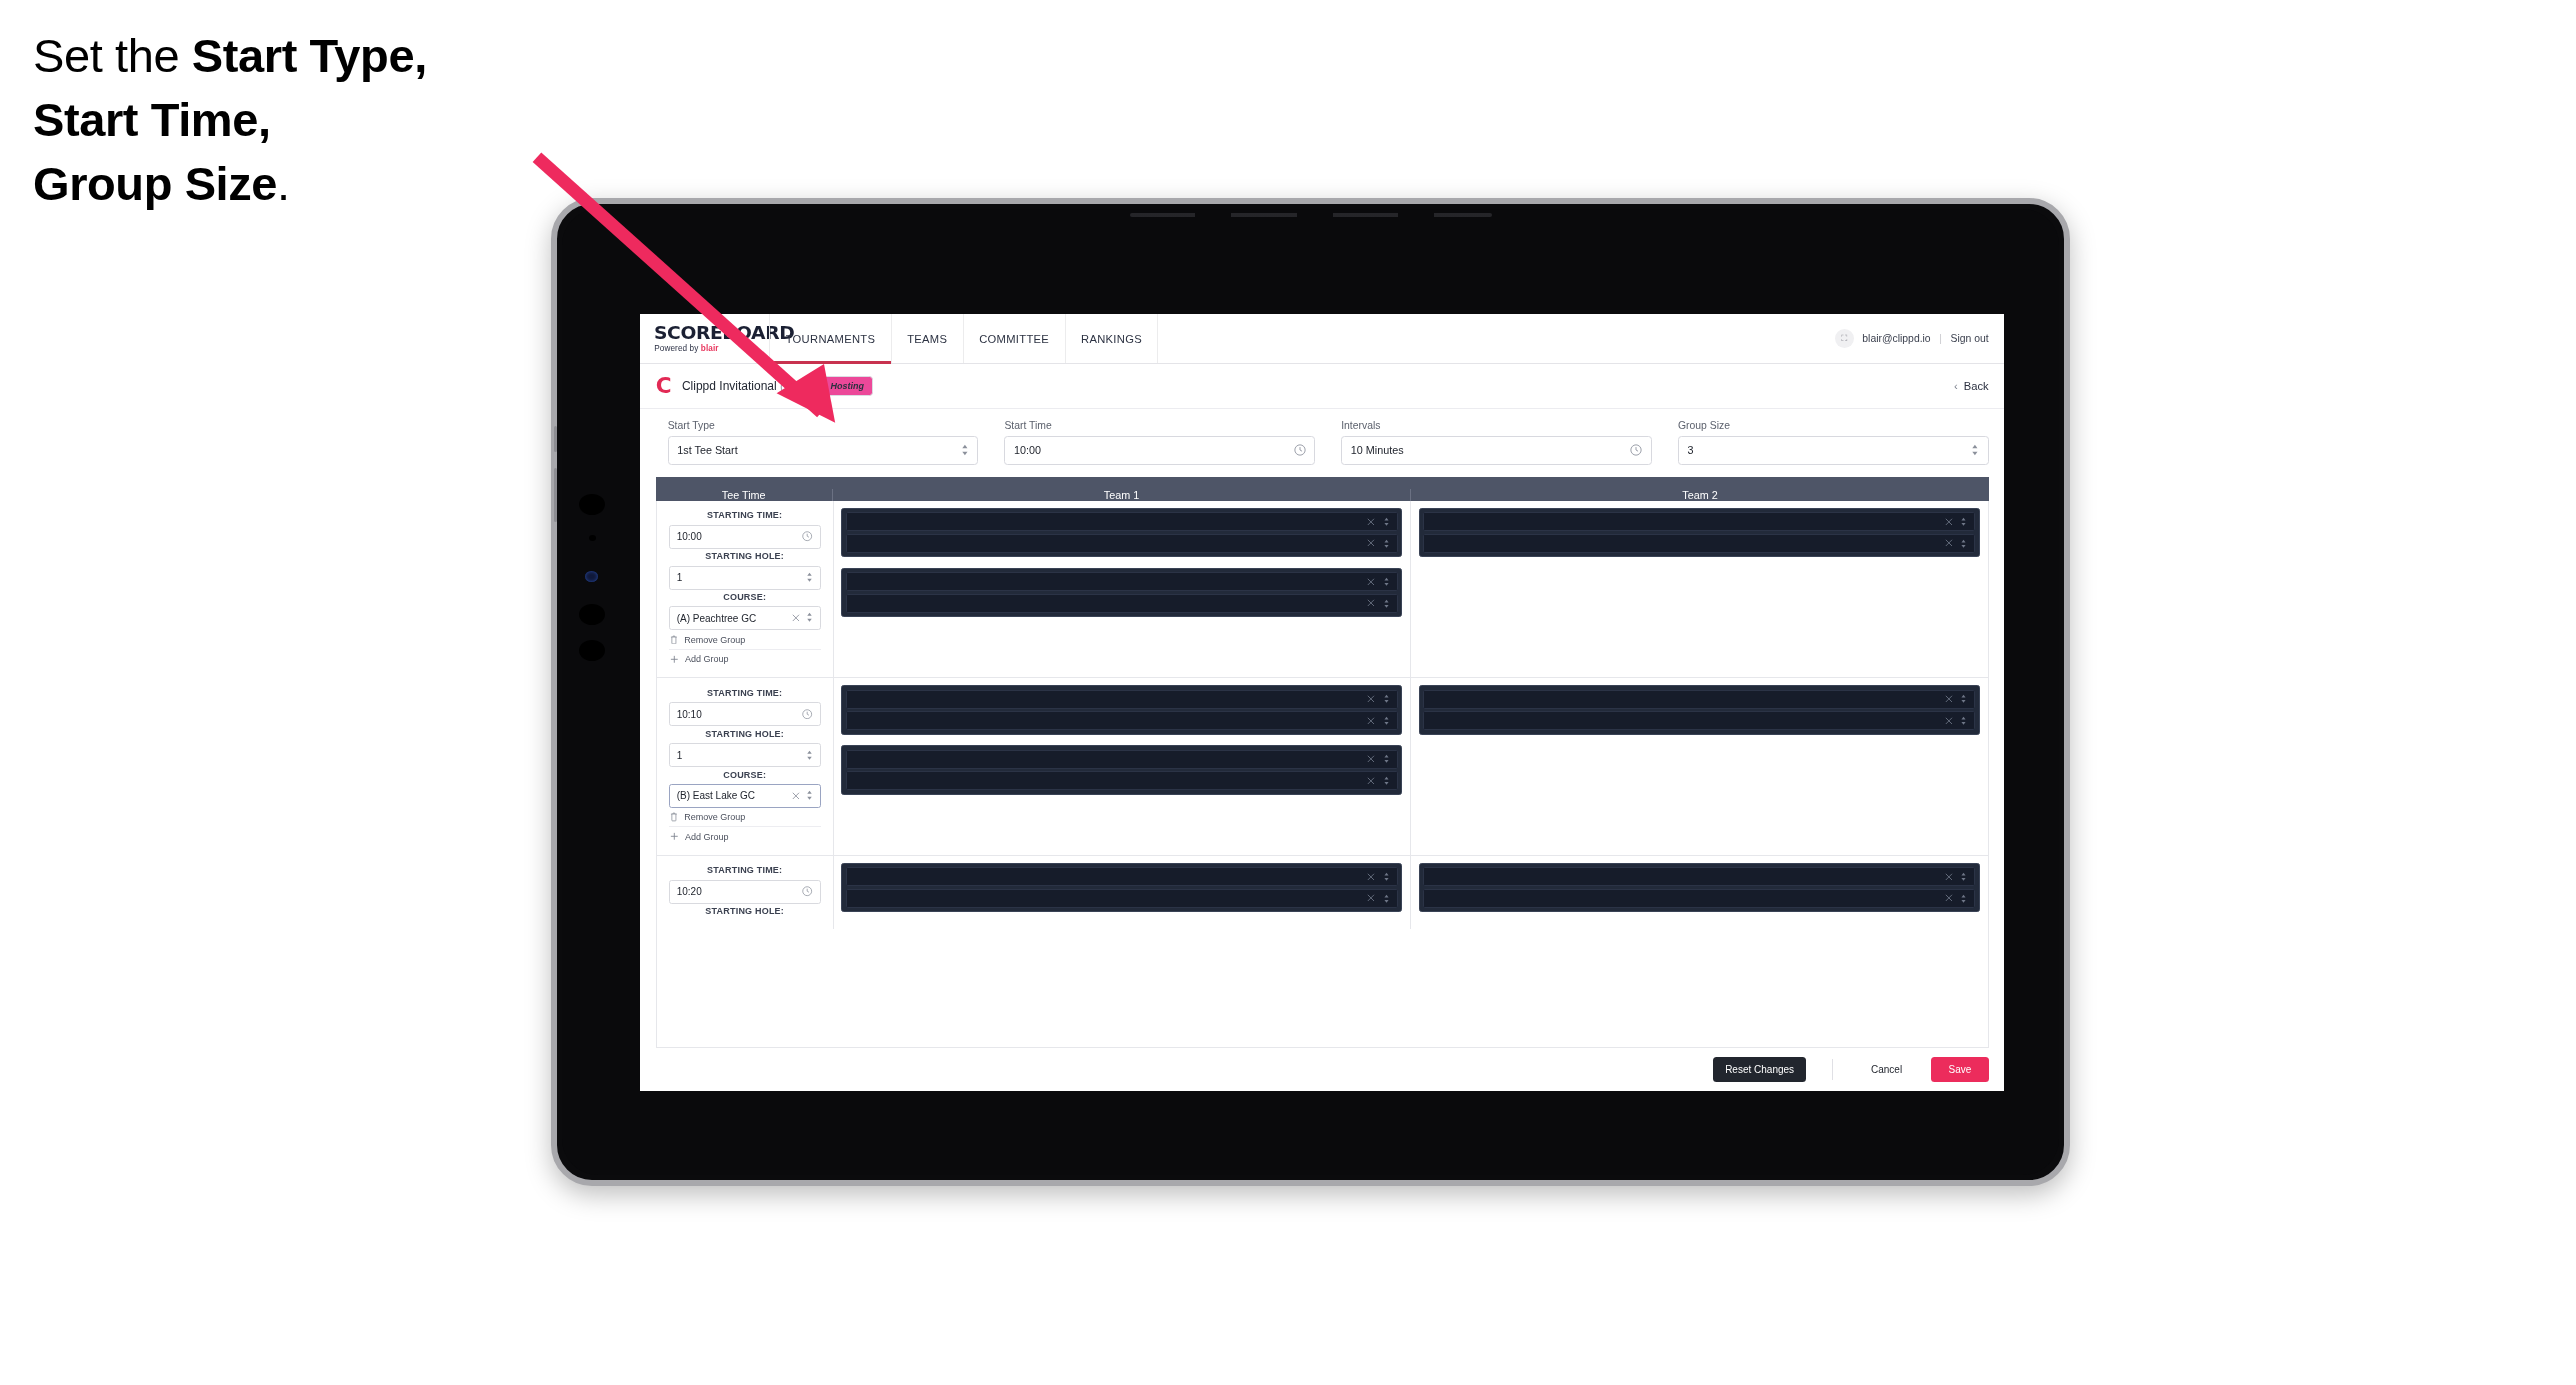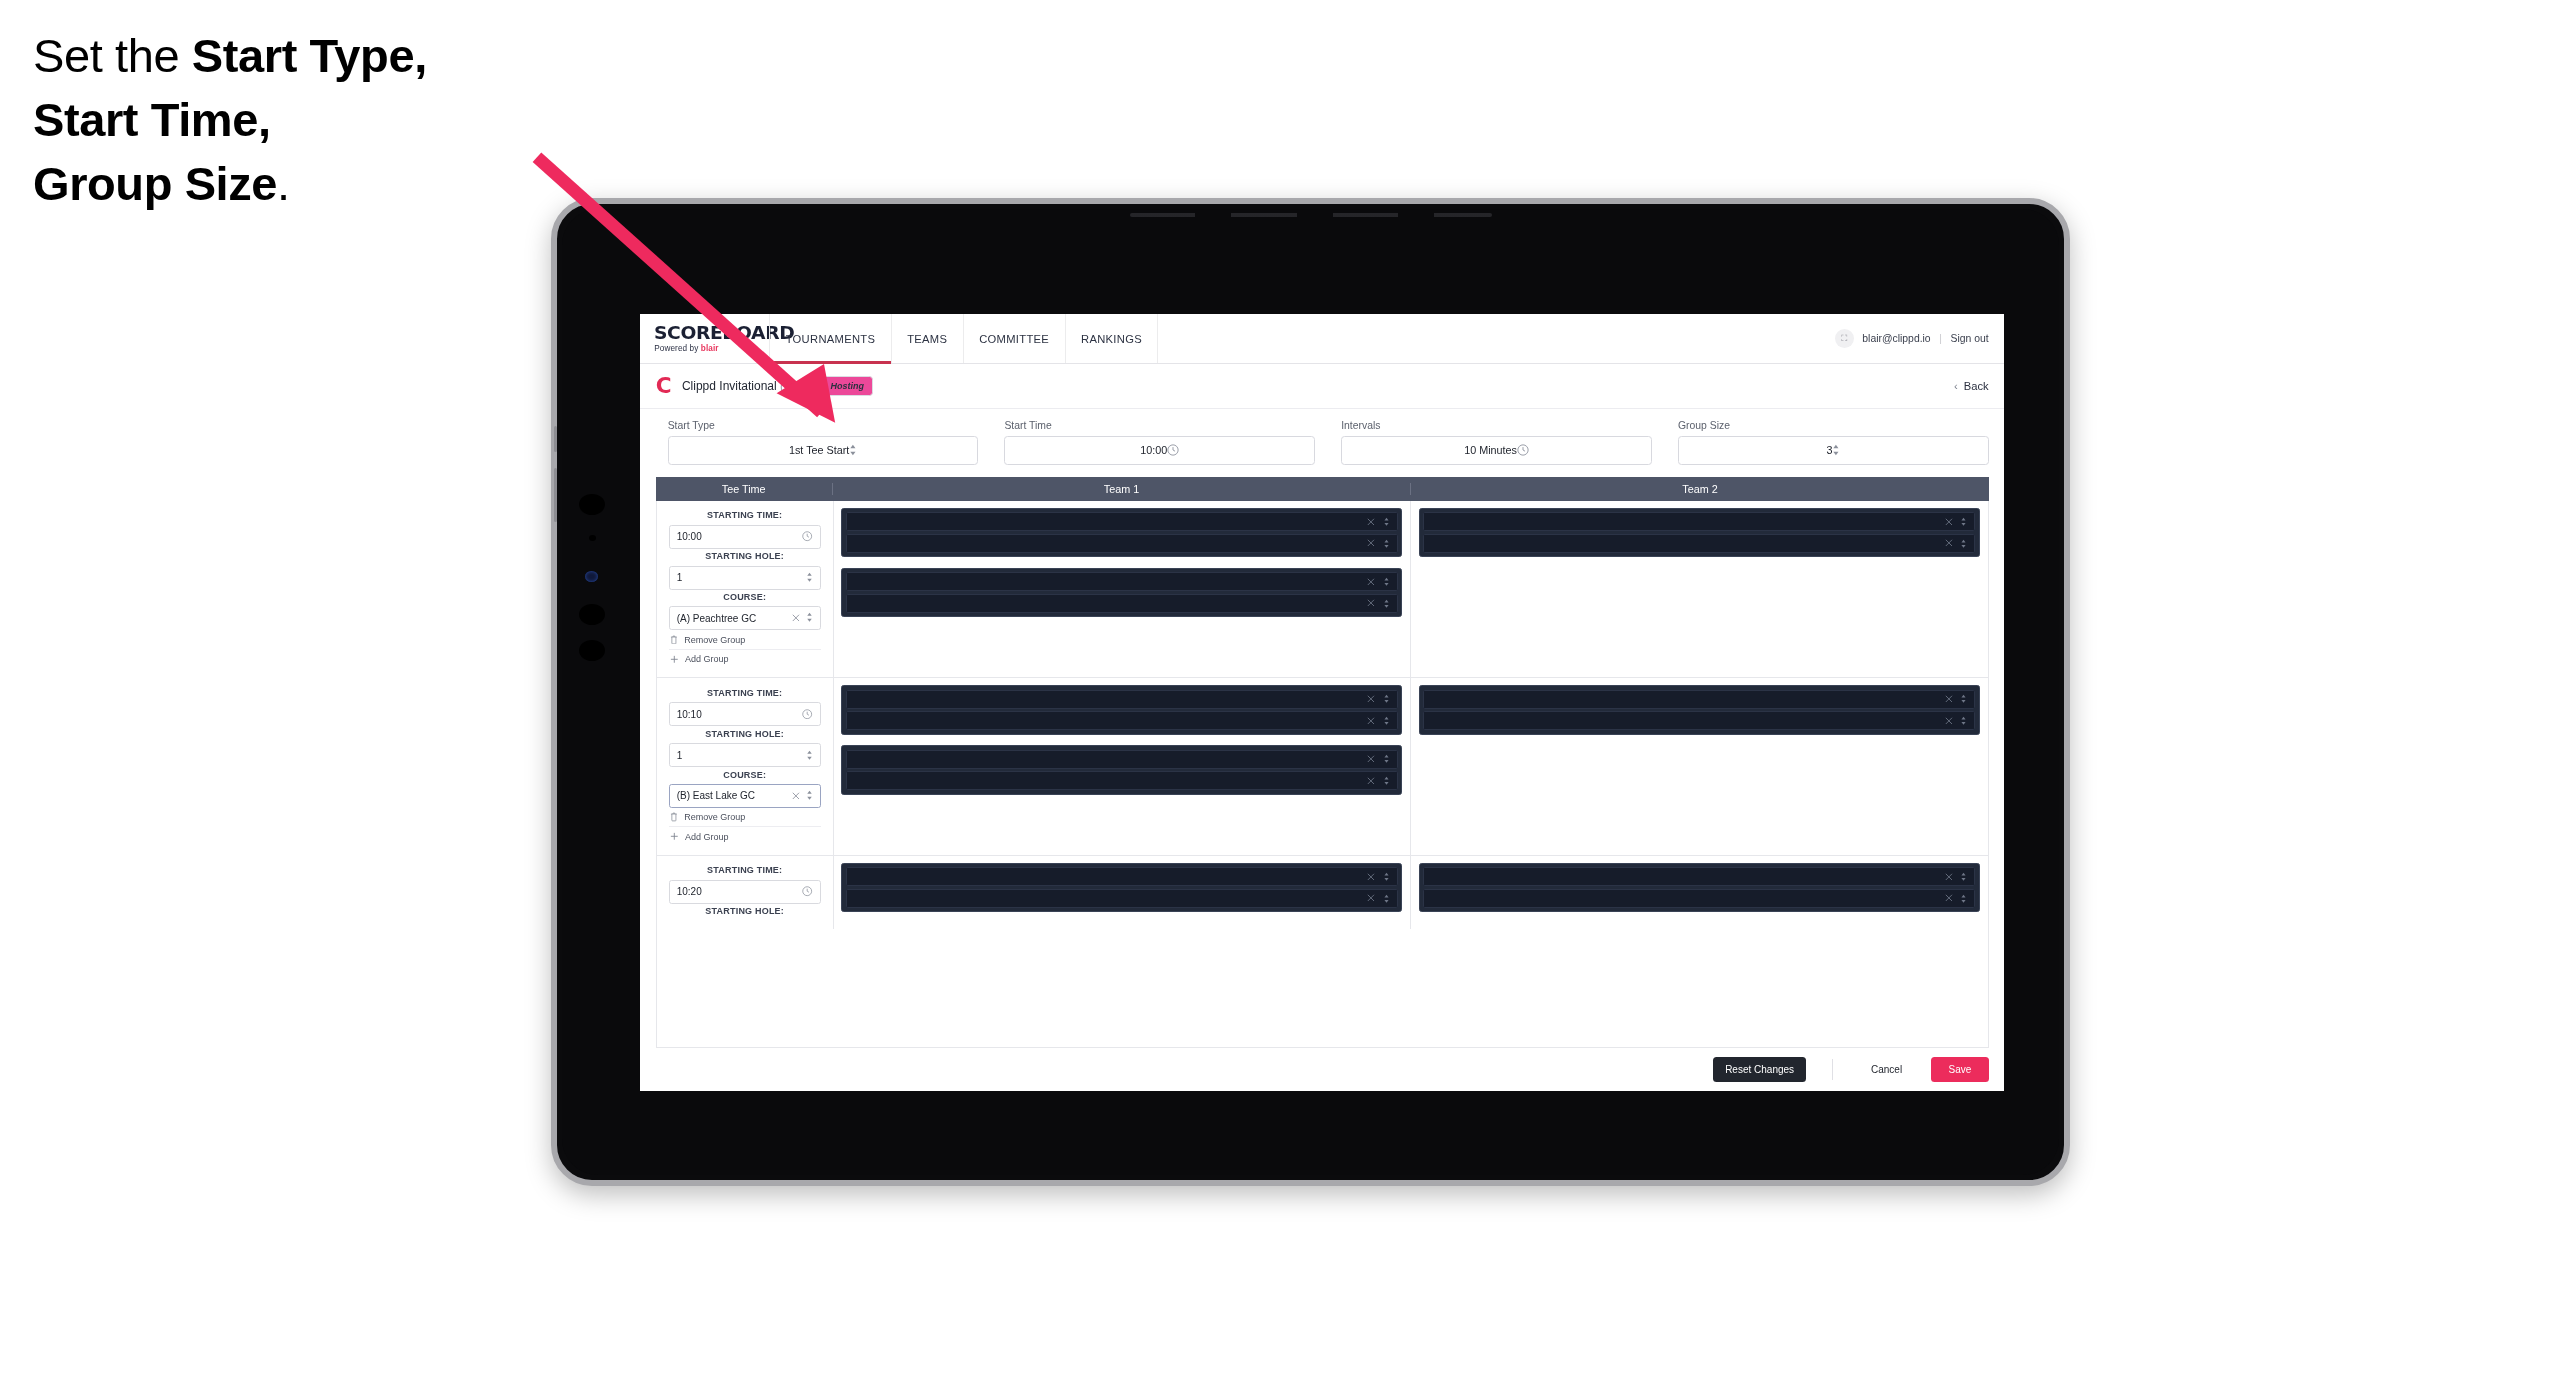--- a/index.html
+++ b/index.html
@@ -224,33 +224,33 @@
   .control-field {
     height: 29px;
     border: 0.9px solid #d8d9df;
     border-radius: 3.5px;
     background: #fff;
     display: flex;
     align-items: center;
     padding: 0 8.6px;
     font-size: 10.8px;
     color: #22262f;
-    justify-content: center;
+    justify-content: space-between;
     cursor: pointer;
   }
   .field-icon { color: #8b909b; display: flex; align-items: center; }
 
   
   .tbl-head {
     display: flex;
     background: #4e5567;
     color: #ffffff;
     font-size: 10.8px;
     height: 24px;
-    align-items: center;
+    align-items: flex-end;
     margin: 0 15.5px;
     flex: 0 0 auto;
   }
   .th { display: flex; align-items: center; justify-content: center; }
   .th-tee   { width: 177px; border-right: 0.9px solid #6b7183; }
   .th-team1 { flex: 1; border-right: 0.9px solid #6b7183; }
   .th-team2 { flex: 1; }
 
   
   .tbl-body {

